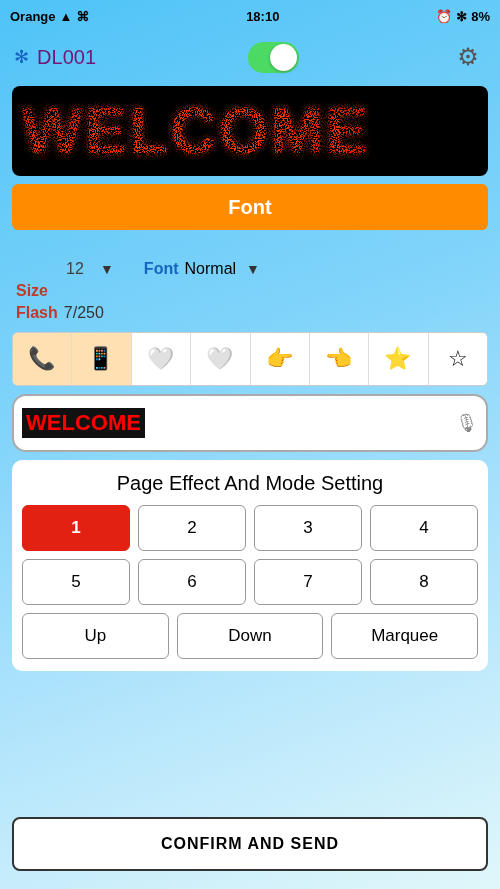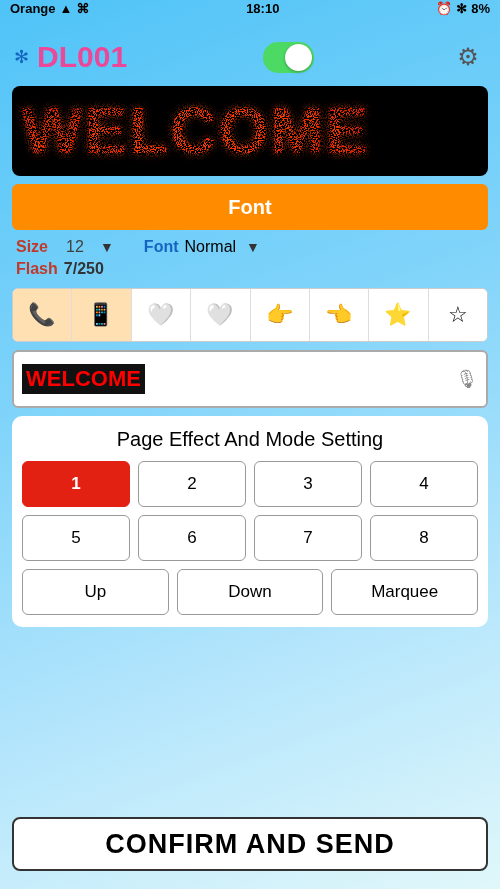--- a/index.html
+++ b/index.html
@@ -10,41 +10,41 @@
       font-family: -apple-system, 'Helvetica Neue', Arial, sans-serif;
       background: linear-gradient(160deg, #4fc3f7 0%, #81d4fa 40%, #b3e5fc 70%, #e0f7fa 100%);
       position: relative;
     }
 
     
     .status-bar {
       height: 30px;
       background: transparent;
       display: flex;
-      align-items: flex-end;
+      align-items: center;
       justify-content: space-between;
       padding: 16px 10px;
       font-size: 13px;
       color: #000;
       font-weight: 600;
     }
     .status-left { display: flex; align-items: center; gap: 4px; }
     .status-right { display: flex; align-items: center; gap: 4px; }
 
     
     .header {
       height: 50px;
       display: flex;
       align-items: center;
       justify-content: space-between;
       padding: 0 14px;
       background: transparent;
     }
     .header-left { display: flex; align-items: center; gap: 8px; }
-    .header-title { font-size: 30px; font-weight: 700; color: #ec4899; }
+    .header-title { font-size: 20px; font-weight: 400; color: #701a75; }
     .bluetooth-icon { color: #1565c0; font-size: 18px; }
     .toggle-switch {
       width: 51px; height: 31px;
       background: #4cd964;
       border-radius: 15px;
       position: relative;
       cursor: pointer;
     }
     .toggle-knob {
       width: 27px; height: 27px;
@@ -105,20 +105,21 @@
       display: flex;
       align-items: center;
       padding: 2px 16px;
       gap: 0;
     }
     .setting-label {
       font-size: 16px;
       font-weight: 600;
       color: #c0392b;
       min-width: 50px;
+      margin-top: 44px;
     }
     .setting-value {
       font-size: 16px;
       font-weight: 400;
       color: #404040;
       min-width: 30px;
     }
     .dropdown-arrow {
       font-size: 14px;
       color: #333;
@@ -132,21 +133,21 @@
     }
     .font-label { font-size: 16px; font-weight: 600; color: #1565c0; }
     .font-value { font-size: 16px; color: #000; }
 
     .char-row {
       padding: 2px 16px;
       font-size: 16px;
       font-weight: 600;
       color: #c0392b;
     }
-    .char-count { color: #333; font-weight: 700; margin-left: 6px; text-align: center; }
+    .char-count { color: #333; font-weight: 400; margin-left: 6px; text-align: center; }
 
     
     .emoji-row {
       display: flex;
       align-items: center;
       margin: 8px 12px;
       border: 1px solid #ccc;
       border-radius: 6px;
       background: white;
       overflow: hidden;
@@ -162,21 +163,21 @@
       cursor: pointer;
       background: white;
     }
     .emoji-cell:last-child { border-right: none; }
     .emoji-cell.selected { background: #ffe0b2; }
 
     
     .text-input-area {
       margin: 4px 12px;
       border: 2px solid #aaa;
-      border-radius: 6px;
+      border-radius: 14px;
       background: white;
       min-height: 58px;
       padding: 8px;
       display: flex;
       align-items: center;
       justify-content: space-between;
       position: relative;
     }
     .text-display {
       display: flex;
@@ -245,21 +246,21 @@
     
     .confirm-btn {
       position: absolute;
       bottom: 18px;
       left: 12px;
       right: 12px;
       height: 54px;
       background: white;
       border: 2px solid #333;
       border-radius: 8px;
-      font-size: 27px;
+      font-size: 16px;
       font-weight: 700;
       color: #000;
       cursor: pointer;
       letter-spacing: 1px;
     }
 
     
     .svg-filters { position: absolute; width: 0; height: 0; }
   </style>
 </head>

